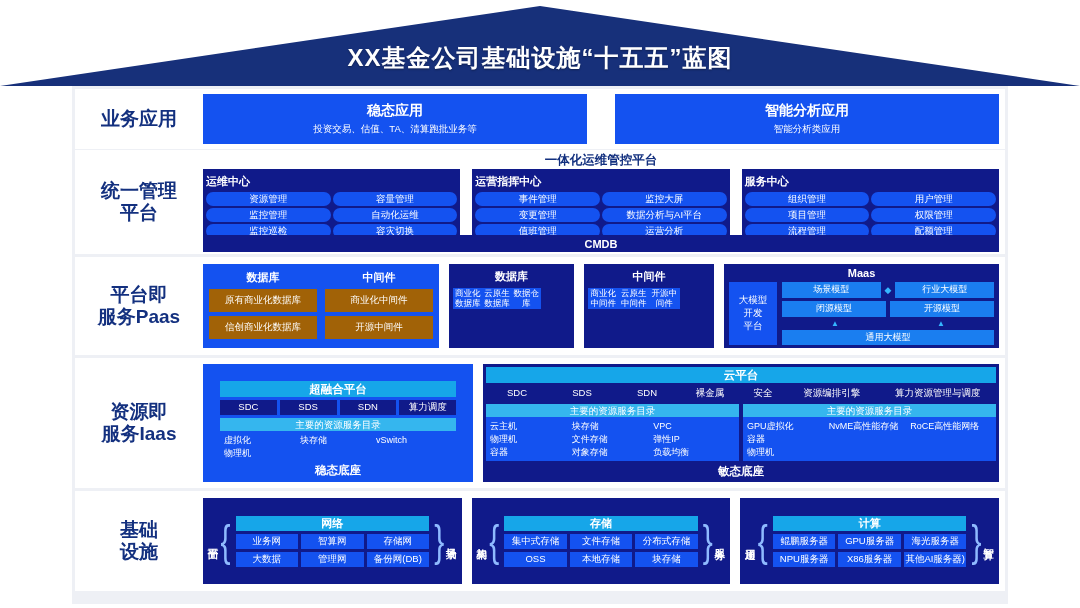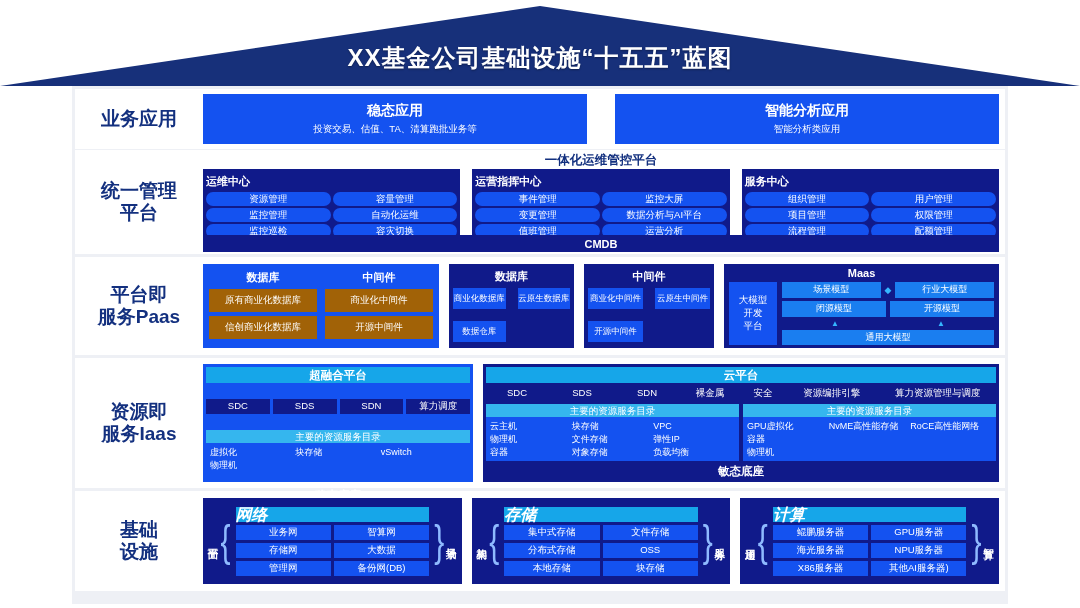--- a/index.html
+++ b/index.html
@@ -73,40 +73,40 @@
   
   .paas{display:flex;gap:10px;height:100%;align-items:center;padding-right:6px;box-sizing:border-box;}
   .paas-a{flex:0 0 236px;background:#1452f0;height:84px;padding:4px 6px;box-sizing:border-box;display:flex;gap:8px;}
   .paas-a .sub{flex:1 1 0;display:flex;flex-direction:column;}
   .paas-a .sub .hd{color:#fff;font-size:11px;font-weight:bold;text-align:center;padding:2px 0 4px;}
   .paas-a .sub .cell{background:#a16207;height:23px;margin-bottom:4px;font-size:9.5px;}
 
   .paas-b{flex:0 0 125px;background:#101a8a;height:84px;padding:4px;box-sizing:border-box;}
   .paas-c{flex:0 0 130px;background:#101a8a;height:84px;padding:4px;box-sizing:border-box;}
   .paas-b .hd,.paas-c .hd{color:#fff;font-size:11px;font-weight:bold;text-align:center;padding:1px 0 4px;}
-  .pgrid{display:grid;grid-template-columns:1fr 1fr;gap:12px;}
+  .pgrid{display:grid;grid-template-columns:1fr 1fr 1fr 1fr;gap:0;}
   .pgrid .cell{background:#1452f0;height:21px;font-size:8.5px;}
   .pgrid .empty{background:transparent;}
 
   .paas-d{flex:1 1 auto;background:#101a8a;height:84px;padding:3px 5px;box-sizing:border-box;}
   .paas-d .hd{color:#fff;font-size:11px;font-weight:bold;text-align:center;padding:0 0 3px;}
   .maas-row{display:flex;gap:5px;height:calc(100% - 15px);}
   .maas-left{flex:0 0 48px;background:#1452f0;color:#fff;font-size:9.5px;line-height:1.35;
              display:flex;align-items:center;justify-content:center;text-align:center;}
   .maas-right{flex:1 1 auto;display:flex;flex-direction:column;gap:3px;}
   .maas-line{display:flex;align-items:center;gap:4px;height:16px;}
   .maas-line .cell{background:#1a7ef0;flex:1 1 0;height:16px;font-size:9px;}
   .arrow{color:#35b6ff;font-size:9px;line-height:1;}
   .maas-wide{background:#1a7ef0;height:16px;font-size:9px;}
   .maas-ups{display:flex;height:7px;}
   .maas-ups span{flex:1 1 0;text-align:center;color:#35b6ff;font-size:8px;line-height:7px;}
 
   
   .iaas{display:flex;gap:10px;height:100%;align-items:center;padding-right:6px;box-sizing:border-box;}
-  .hci{flex:0 0 270px;background:#1452f0;height:118px;padding:3px;box-sizing:border-box;display:flex;flex-direction:column;gap:13px;}
+  .hci{flex:0 0 270px;background:#1452f0;height:118px;padding:17px;box-sizing:border-box;display:flex;flex-direction:column;}
   .cloud{flex:1 1 auto;background:#101a8a;height:118px;padding:3px;box-sizing:border-box;display:flex;flex-direction:column;}
   .plat-hd{background:#16a6e9;color:#fff;font-size:11.5px;font-weight:bold;text-align:center;height:16px;line-height:16px;}
   .plat-strip{display:flex;gap:3px;margin-top:3px;}
   .plat-strip .cell{height:15px;font-size:9.5px;}
   .hci .plat-strip .cell{background:#101a8a;flex:1 1 0;}
   .cloud .plat-strip .cell{background:#101a8a;}
   .catalogs{display:flex;gap:4px;margin-top:3px;flex:1 1 auto;}
   .catalog{flex:1 1 0;display:flex;flex-direction:column;}
   .cat-hd{background:#35b6ee;color:#ffffff;font-size:9.5px;text-align:center;height:13px;line-height:13px;}
   .cat-body{flex:1 1 auto;display:flex;padding:3px 4px 0;box-sizing:border-box;}
@@ -114,22 +114,22 @@
   .cloud .cat-body{background:#1452f0;}
   .cat-col{flex:1 1 0;color:#fff;font-size:9px;line-height:1.45;}
   .base-bar{color:#fff;font-size:11.5px;font-weight:bold;text-align:center;height:16px;line-height:16px;margin-top:2px;}
 
   
   .infra{display:flex;gap:10px;height:100%;align-items:center;padding-right:6px;box-sizing:border-box;}
   .infra-card{flex:1 1 0;background:#101a8a;height:86px;padding:4px 5px;box-sizing:border-box;display:flex;align-items:center;gap:2px;}
   .side-label{writing-mode:vertical-rl;text-orientation:upright;color:#fff;font-size:10.5px;font-weight:bold;letter-spacing:1px;line-height:1;}
   .brace{color:#8fbaff;font-size:30px;line-height:1;transform:scaleY(1.5);}
   .infra-mid{flex:1 1 auto;display:flex;flex-direction:column;gap:3px;padding:0 3px;}
-  .infra-hd{background:#16a6e9;color:#fff;font-size:16px;font-weight:bold;text-align:left;height:15px;line-height:15px;font-style:italic;}
-  .infra-grid{display:grid;grid-template-columns:1fr 1fr;gap:3px;}
+  .infra-hd{background:#16a6e9;color:#fff;font-size:11px;font-weight:bold;text-align:center;height:15px;line-height:15px;}
+  .infra-grid{display:grid;grid-template-columns:1fr 1fr 1fr;gap:3px;}
   .infra-grid .cell{background:#1452f0;height:15px;font-size:9.5px;}
 </style>
 </head>
 <body>
 
 <div class="page">
 
   <div class="roof">
     <svg width="1080" height="86" viewBox="0 0 1080 86">
       <polygon points="540,6 1080,86 0,86" fill="#17307a"></polygon>

